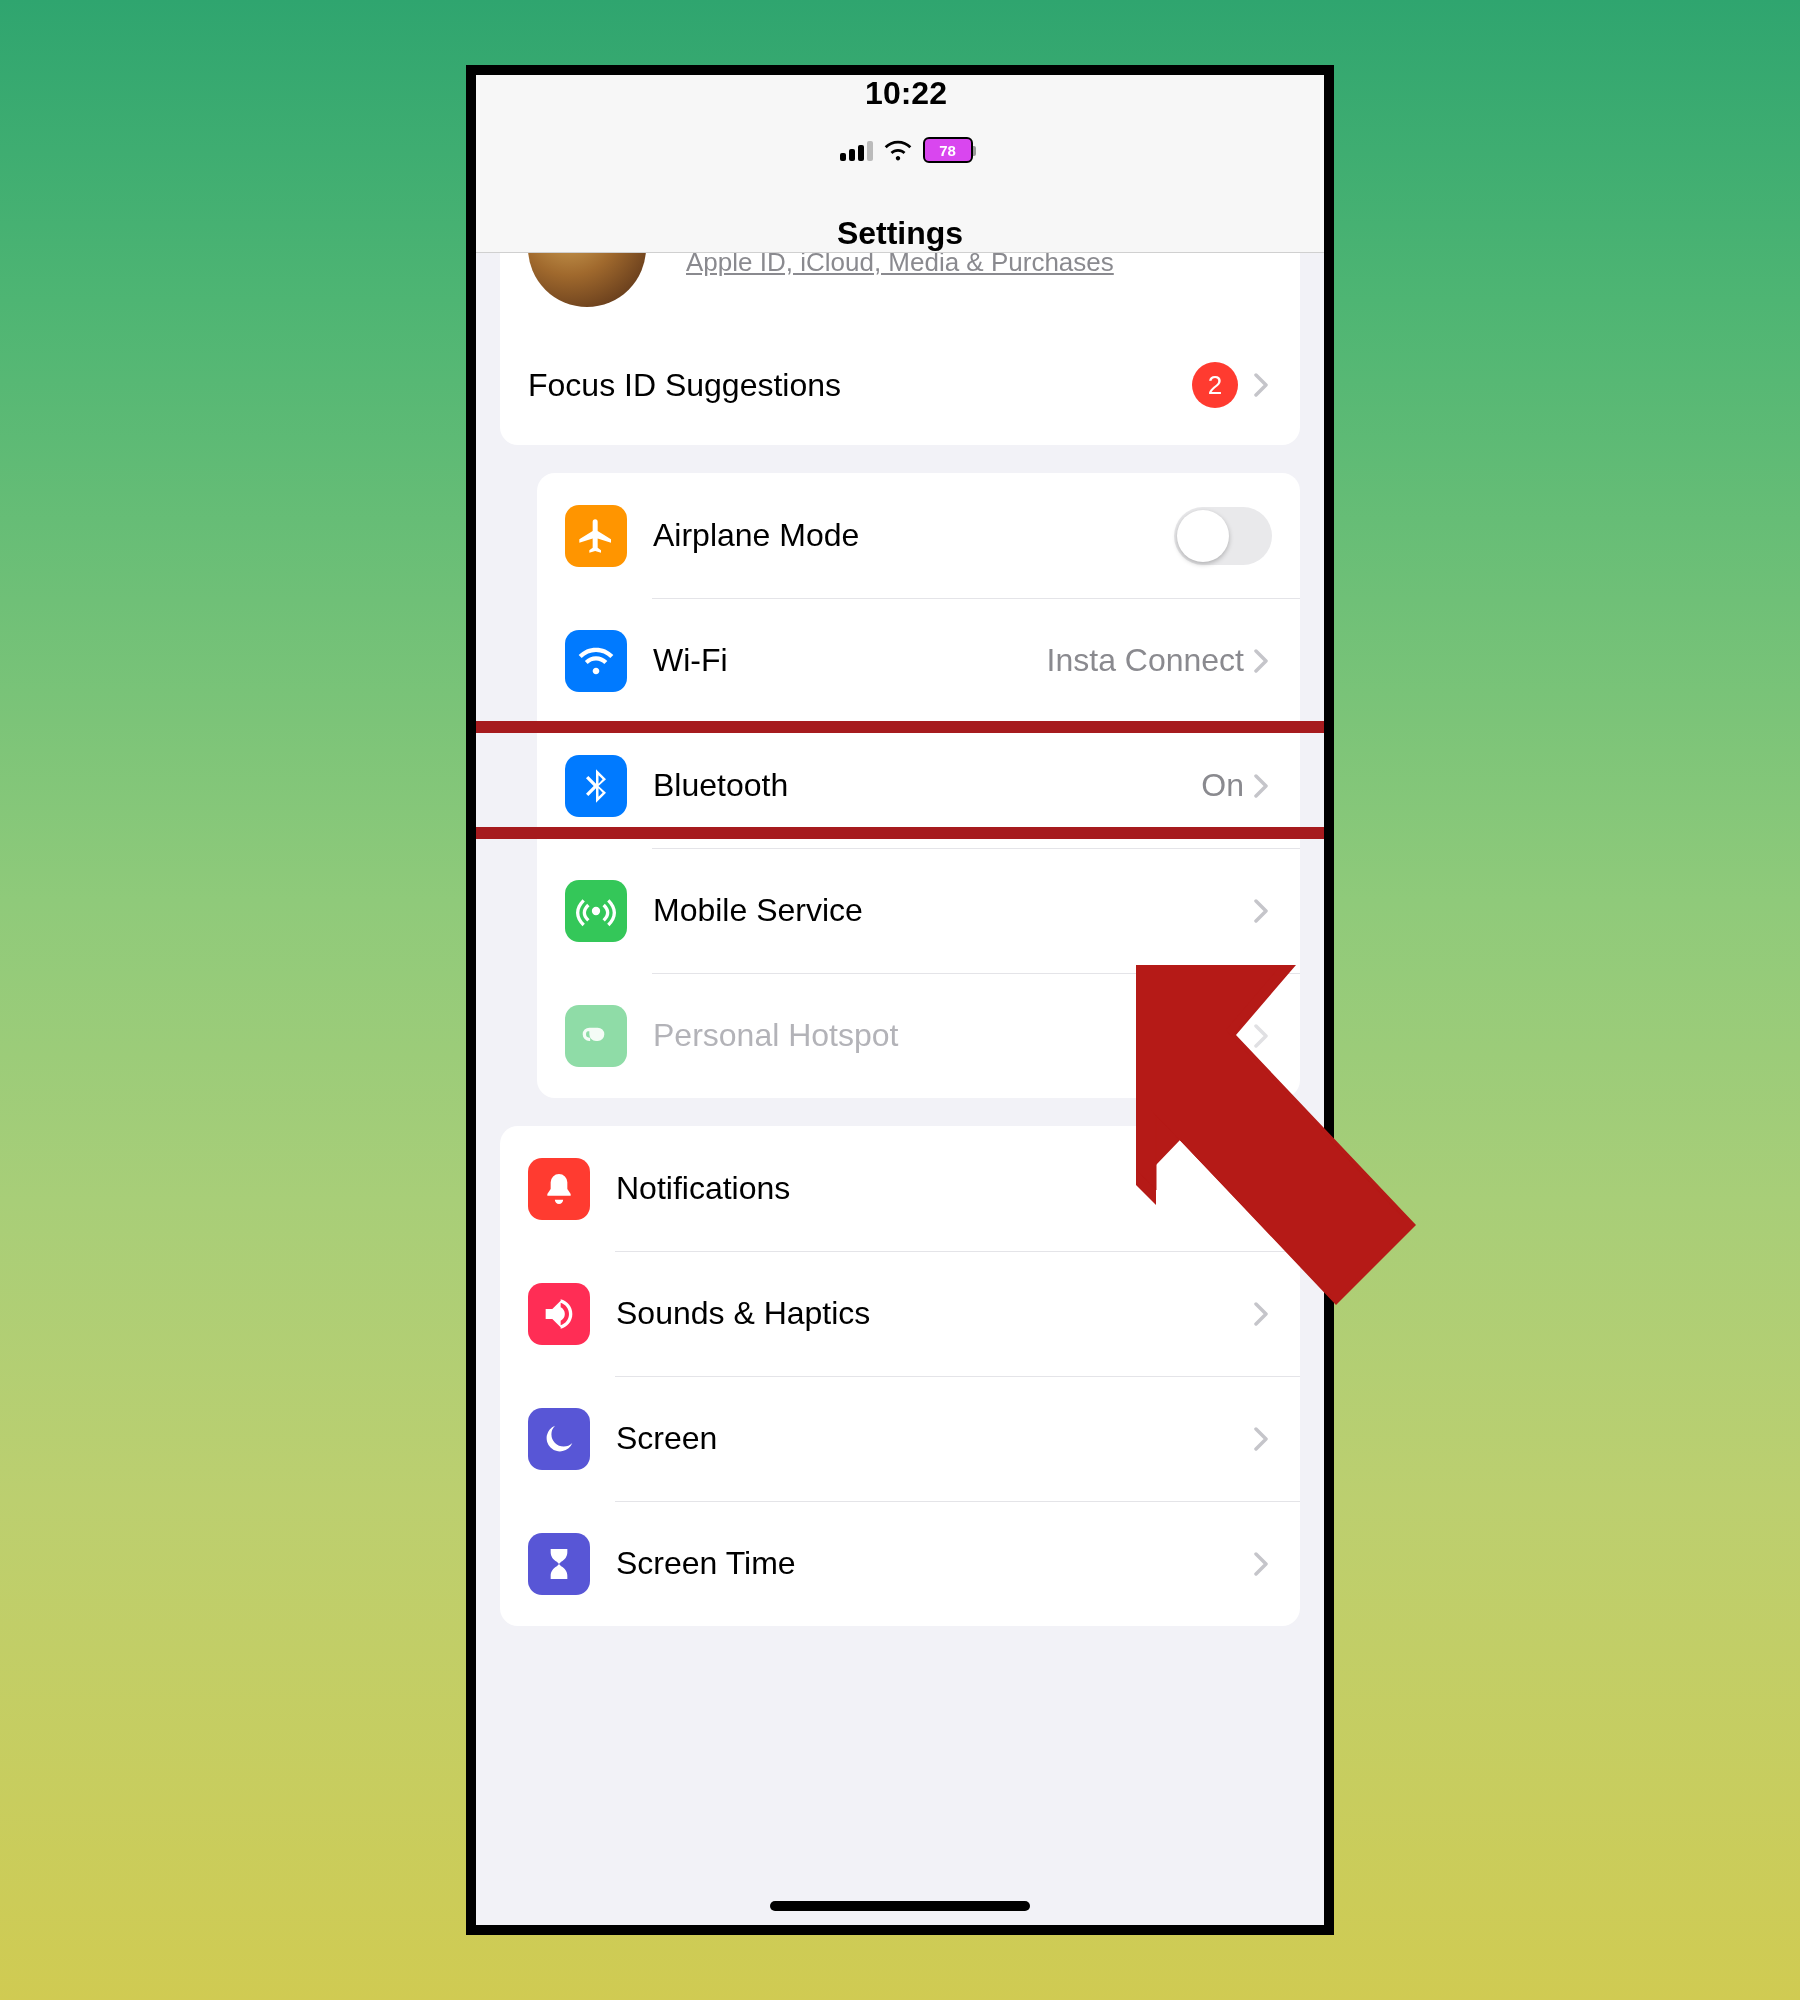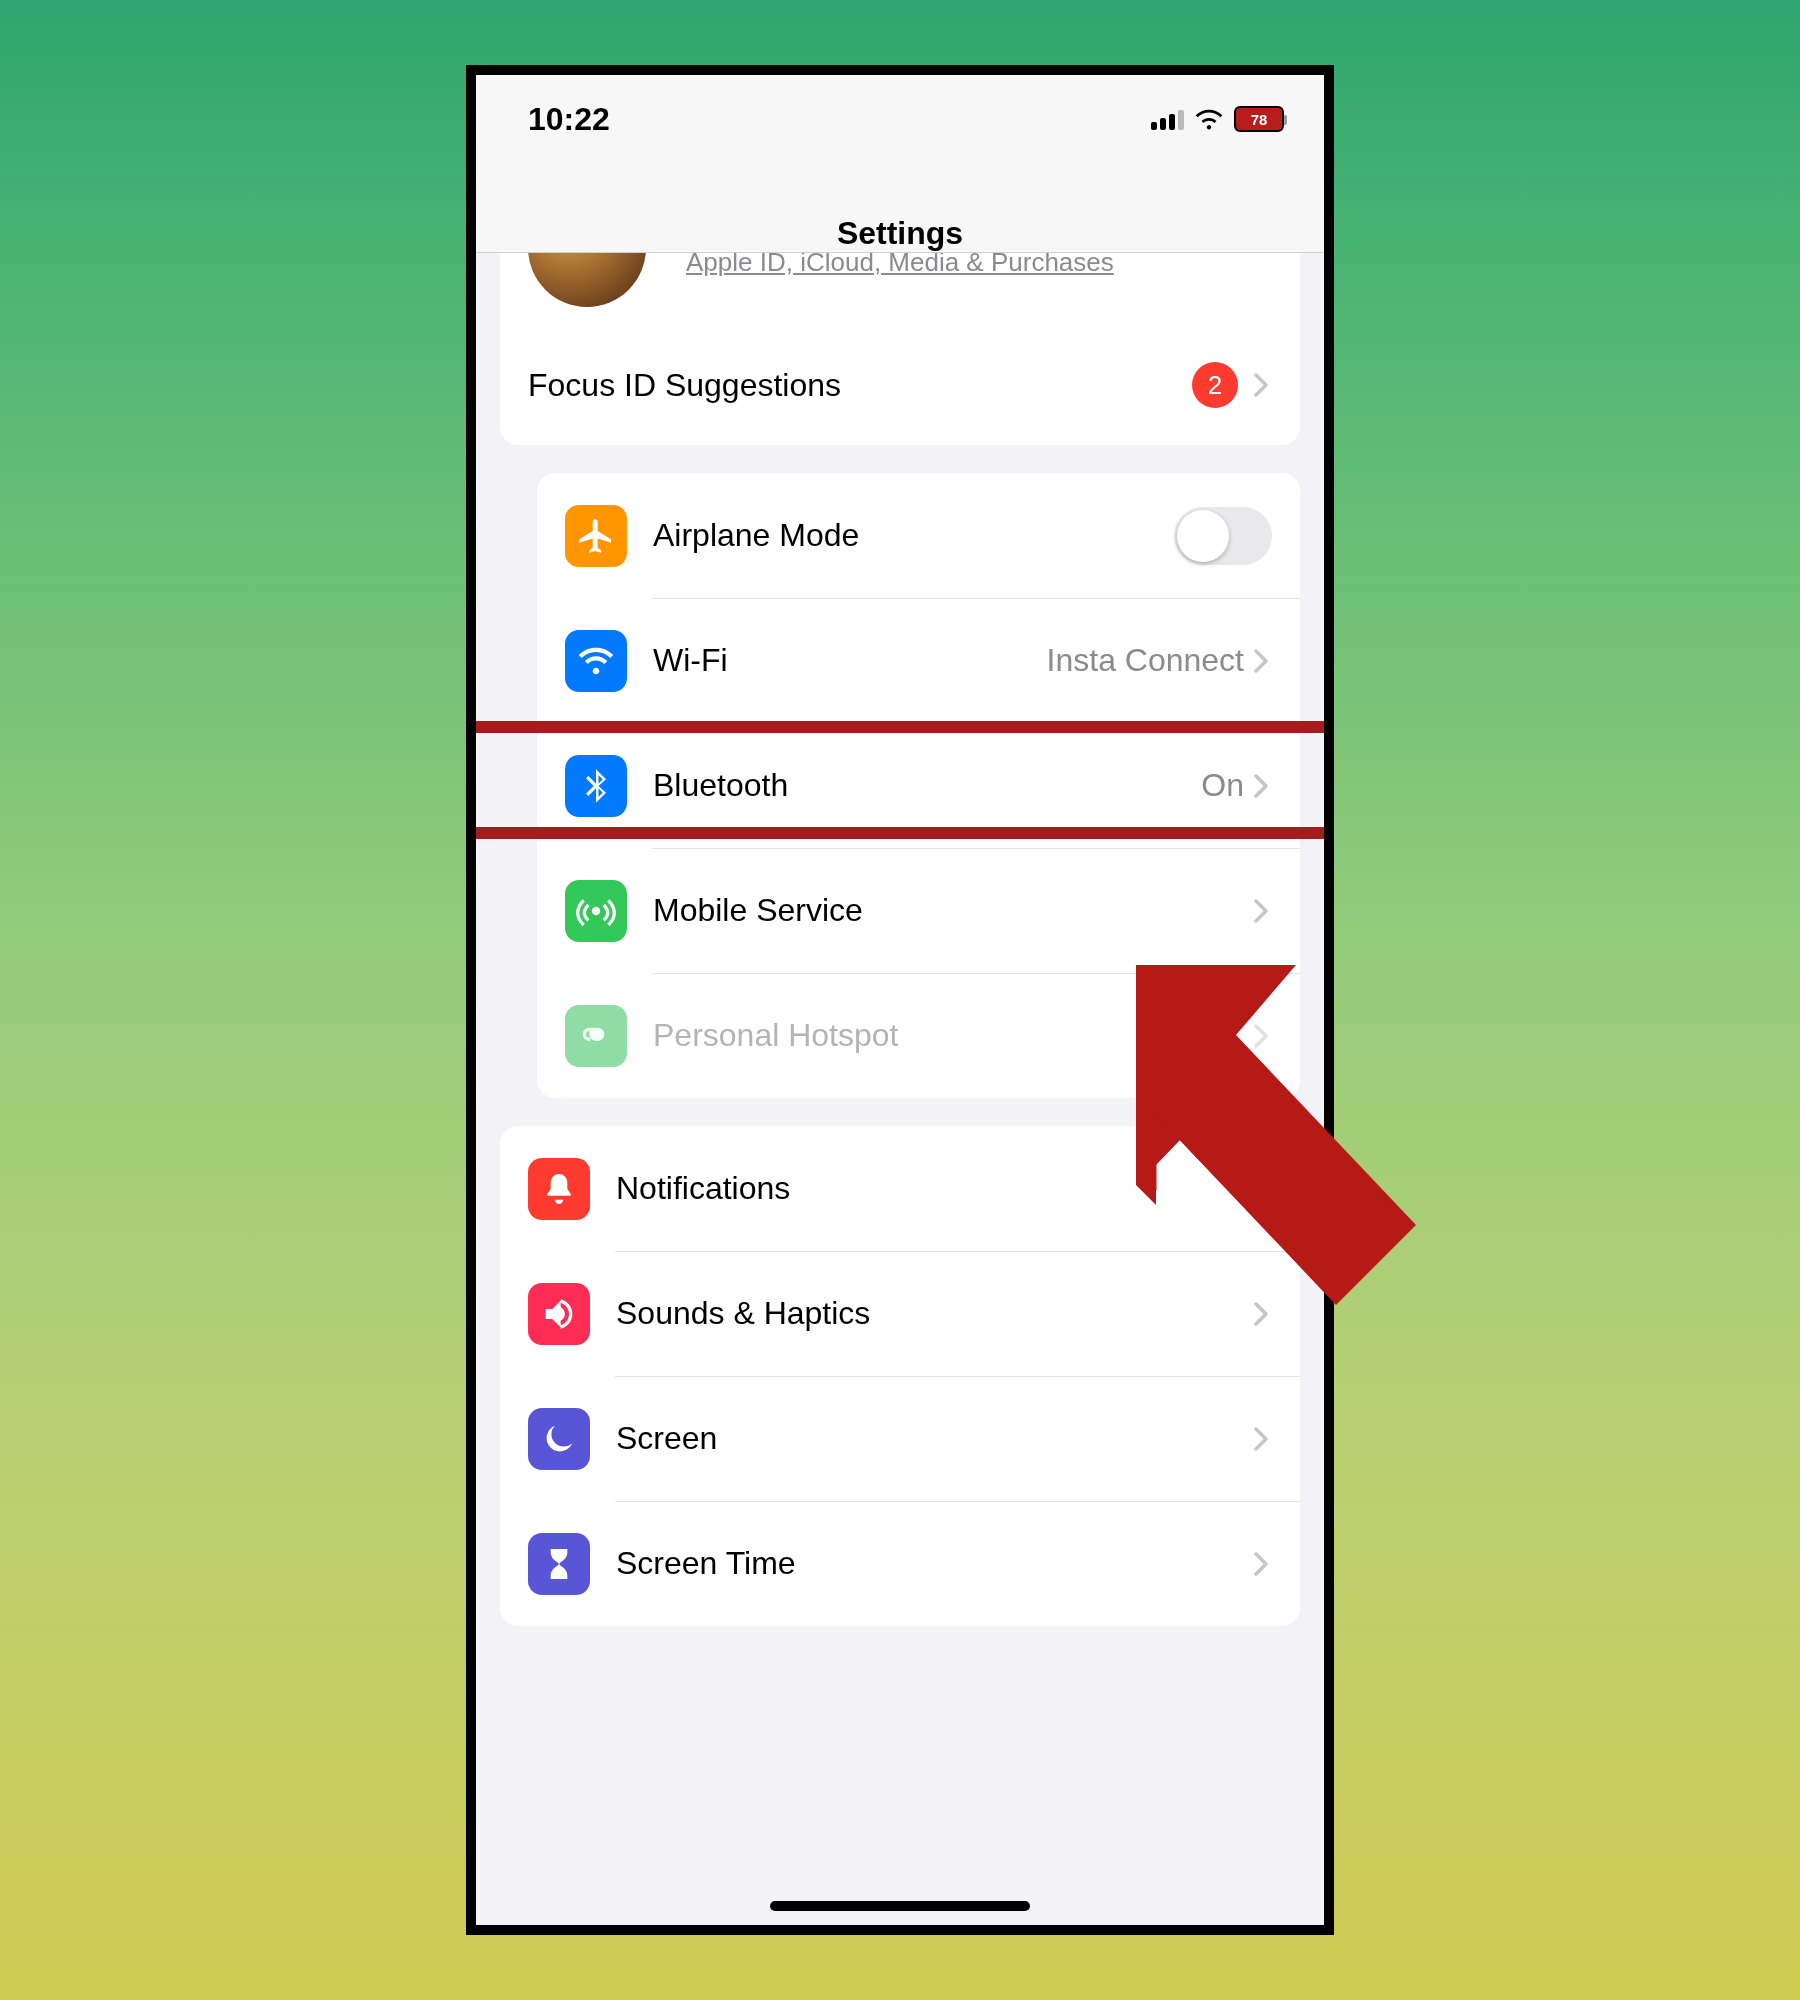--- a/index.html
+++ b/index.html
@@ -27,20 +27,21 @@
       overflow: hidden;
     }
     
     .status-bar {
       height: 88px;
       background: #f7f7f7fa;
       display: flex;
       justify-content: space-between;
       align-items: center;
       padding: 0 40px 0 52px;
+      flex-direction: column;
     }
     .status-time {
       font-size: 32px;
       font-weight: 600;
       color: #000;
     }
     .status-right {
       display: flex;
       align-items: center;
       gap: 10px;
@@ -48,21 +49,21 @@
     .signal-dots { display:flex; align-items: flex-end; gap:3px; height:22px; }
     .signal-dots span{ width:6px; background:#000; border-radius:2px;}
     .signal-dots span:nth-child(1){height:8px; background:#000;}
     .signal-dots span:nth-child(2){height:12px;}
     .signal-dots span:nth-child(3){height:16px;}
     .signal-dots span:nth-child(4){height:20px; background:#bbb;}
     .wifi-icon { width:30px; height:22px;}
     .battery {
       width: 50px; height: 26px; border:2px solid #000; border-radius:6px;
       position:relative; display:flex; align-items:center; justify-content:center;
-      background:#b91c1c;
+      background:#d946ef;
     }
     .battery::after{content:"";position:absolute;right:-5px;top:7px;width:3px;height:10px;background:#999;border-radius:0 2px 2px 0;}
     .battery-level {font-size:15px;font-weight:700;color:#fff;}
     
     .nav-header {
       height: 90px;
       background: #f7f7f7fa;
       display:flex; align-items:flex-end; justify-content:center;
       padding-top:12px;
       border-bottom: 0.5px solid #d0d0d0;

